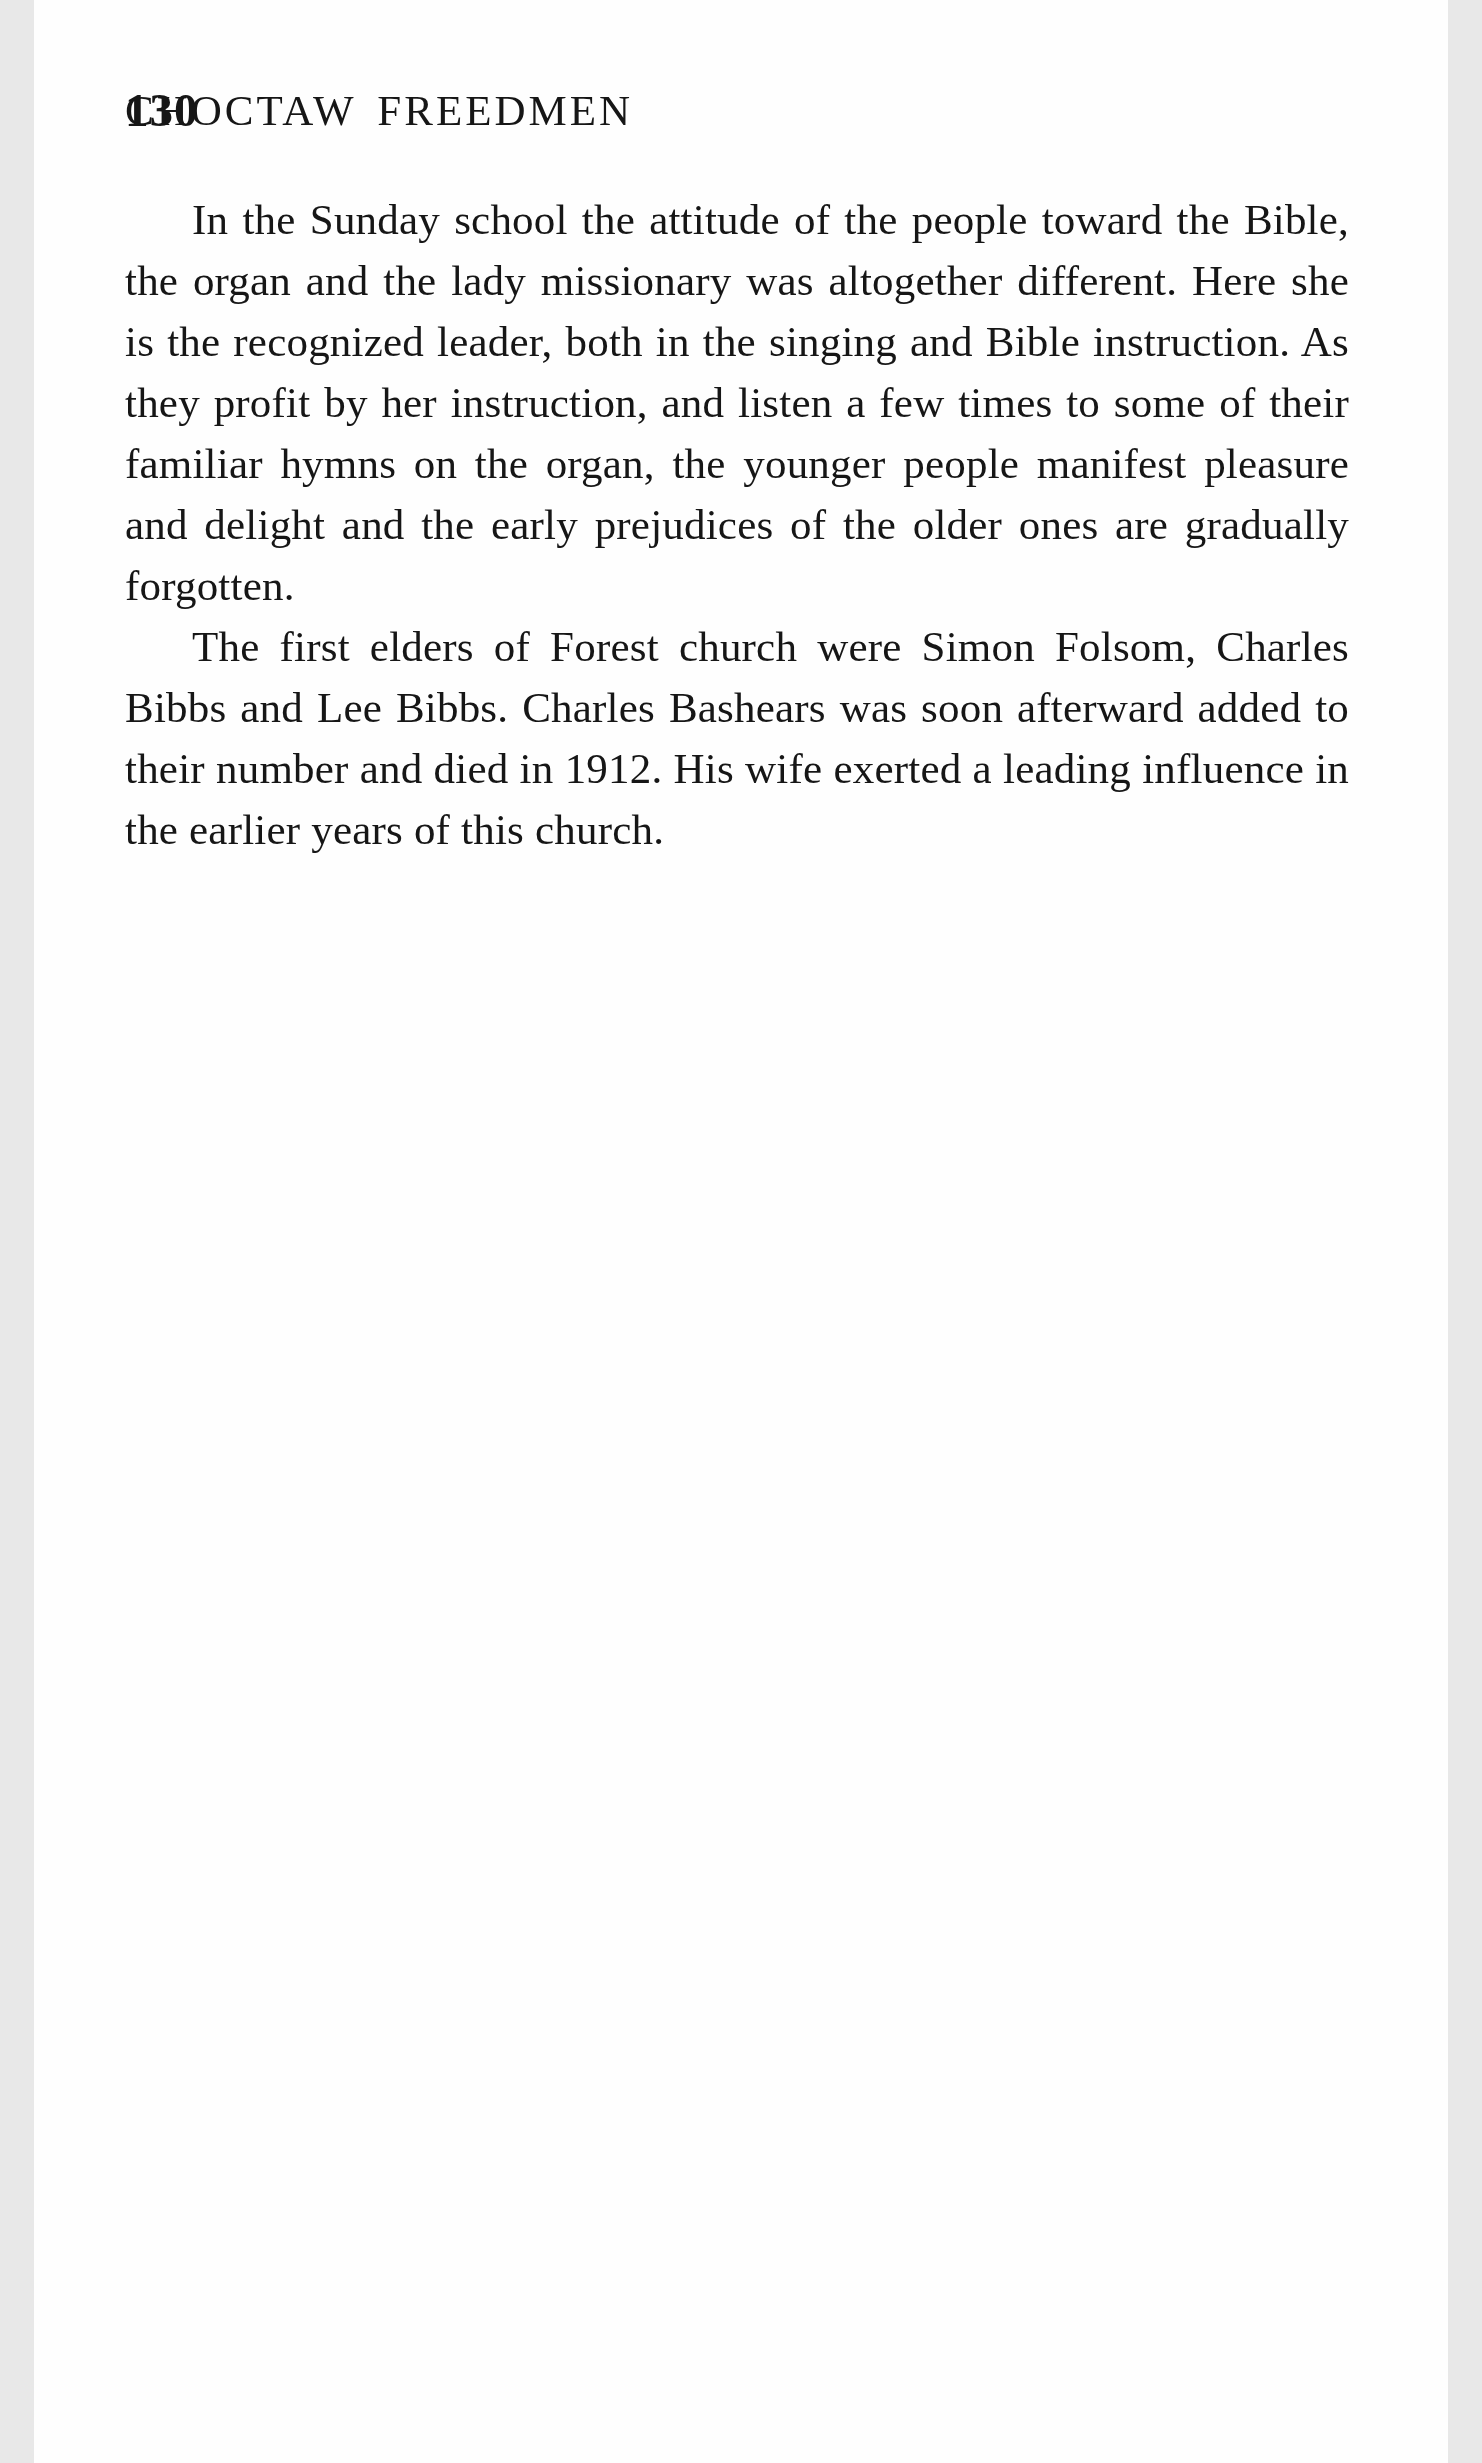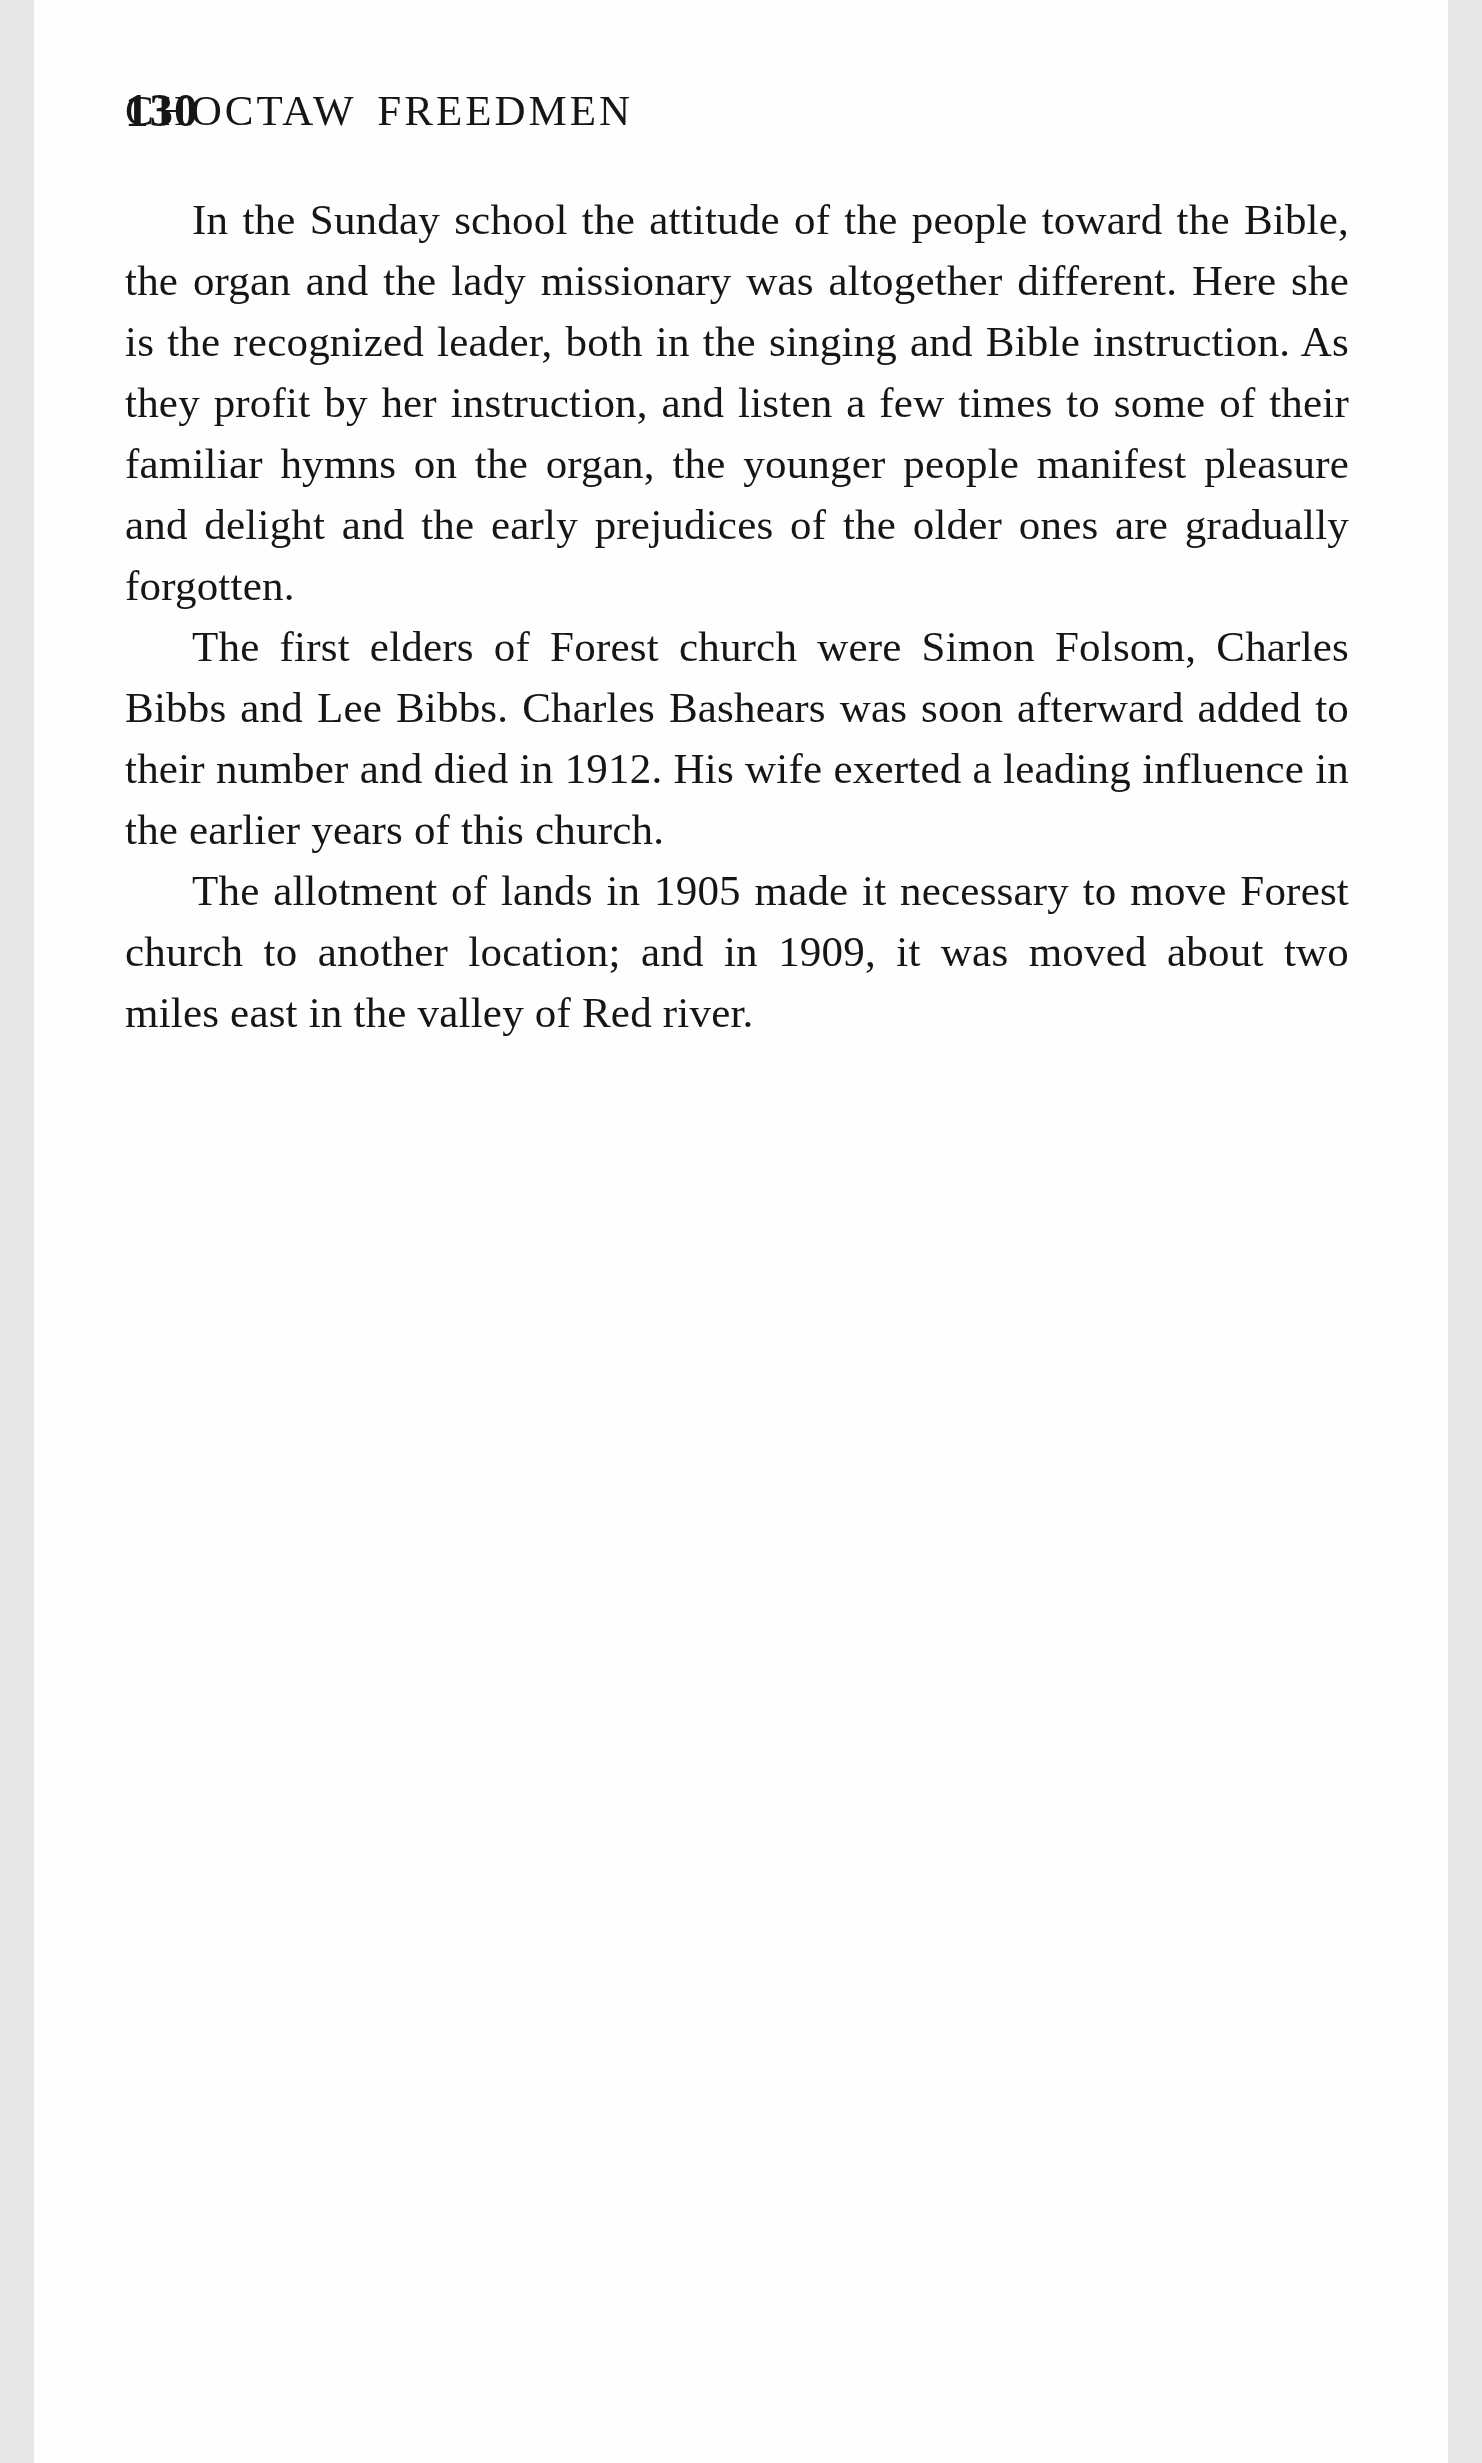--- a/index.html
+++ b/index.html
@@ -63,17 +63,16 @@
 <div class="page">
 
   <div class="page-header">
     <span class="page-number">130</span>
     <span class="running-title">CHOCTAW FREEDMEN</span>
   </div>
 
   <div class="body-text">
     <p class="indent">In the Sunday school the attitude of the people toward the Bible, the organ and the lady missionary was altogether different.  Here she is the recognized leader, both in the singing and Bible instruction. As they profit by her instruction, and listen a few times to some of their familiar hymns on the organ, the younger people manifest pleasure and delight and the early prejudices of the older ones are gradually forgotten.</p>
     <p class="indent">The first elders of Forest church were Simon Folsom, Charles Bibbs and Lee Bibbs.  Charles Bashears was soon afterward added to their number and died in 1912.  His wife exerted a leading influence in the earlier years of this church.</p>
-    <p class="indent">The allotment of lands in 1905 made it necessary to move Forest church to another location; and in 1909, it was moved about two miles east in the valley of Red river.</p>
   </div>
 
 </div>
 
 
 </body></html>

